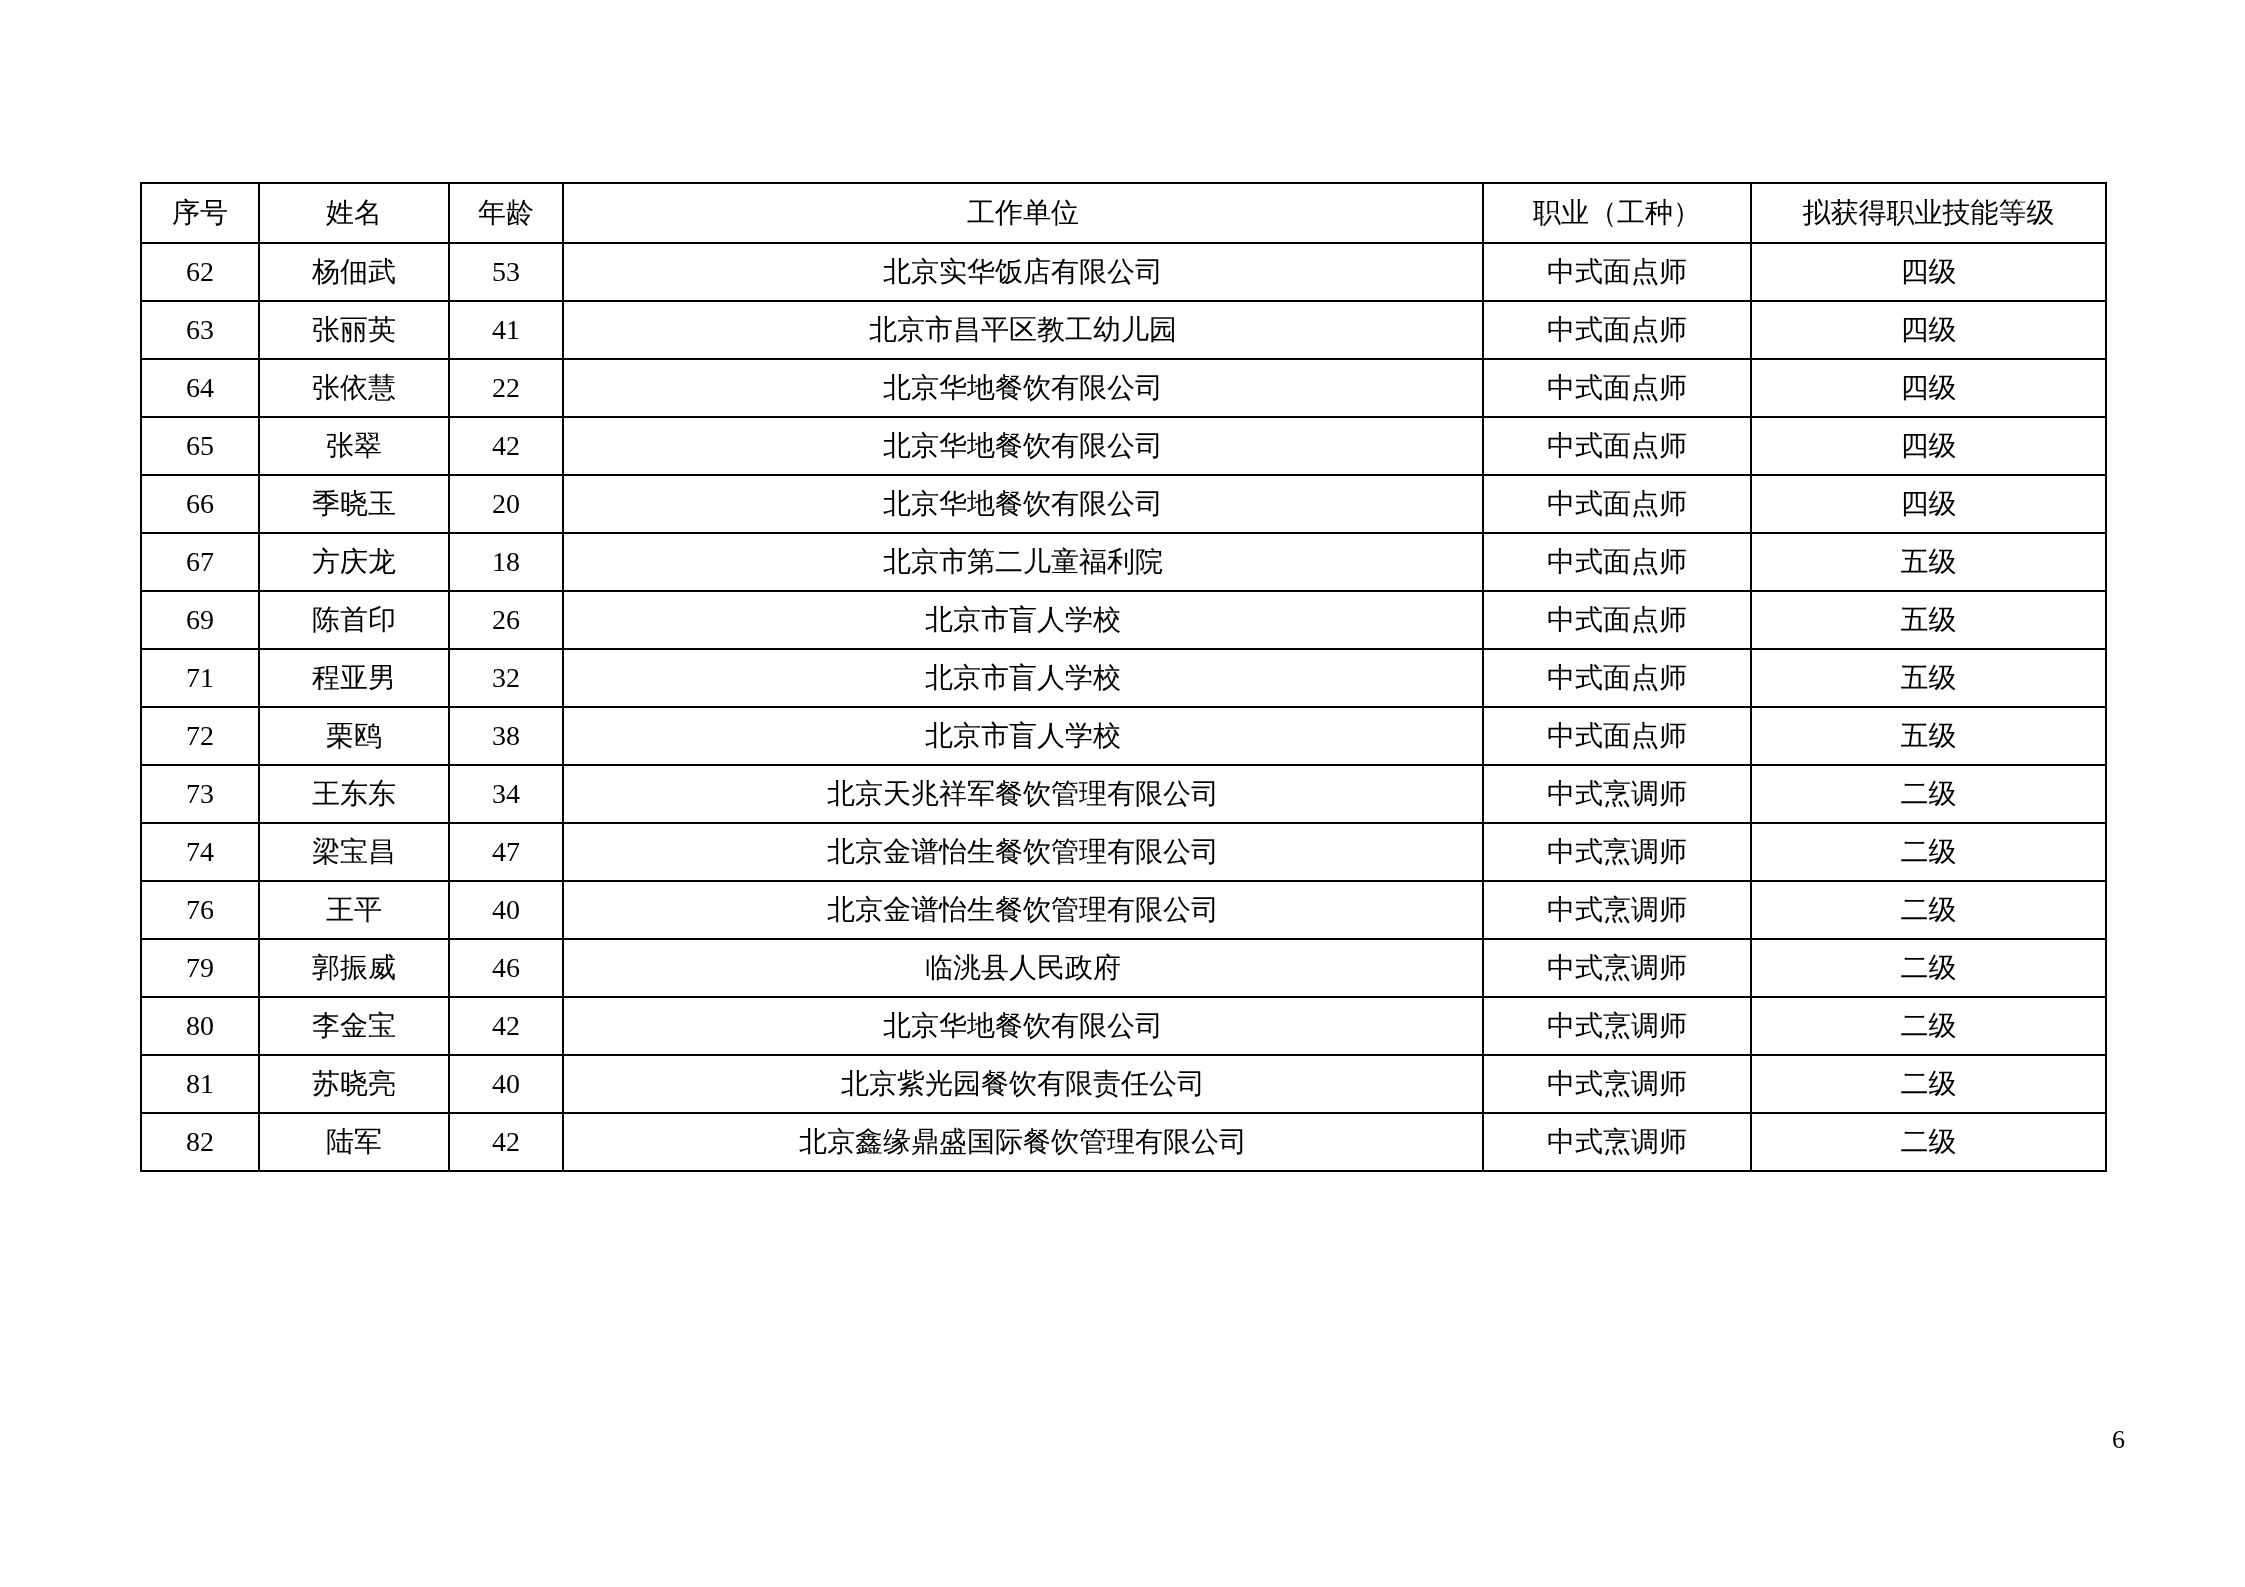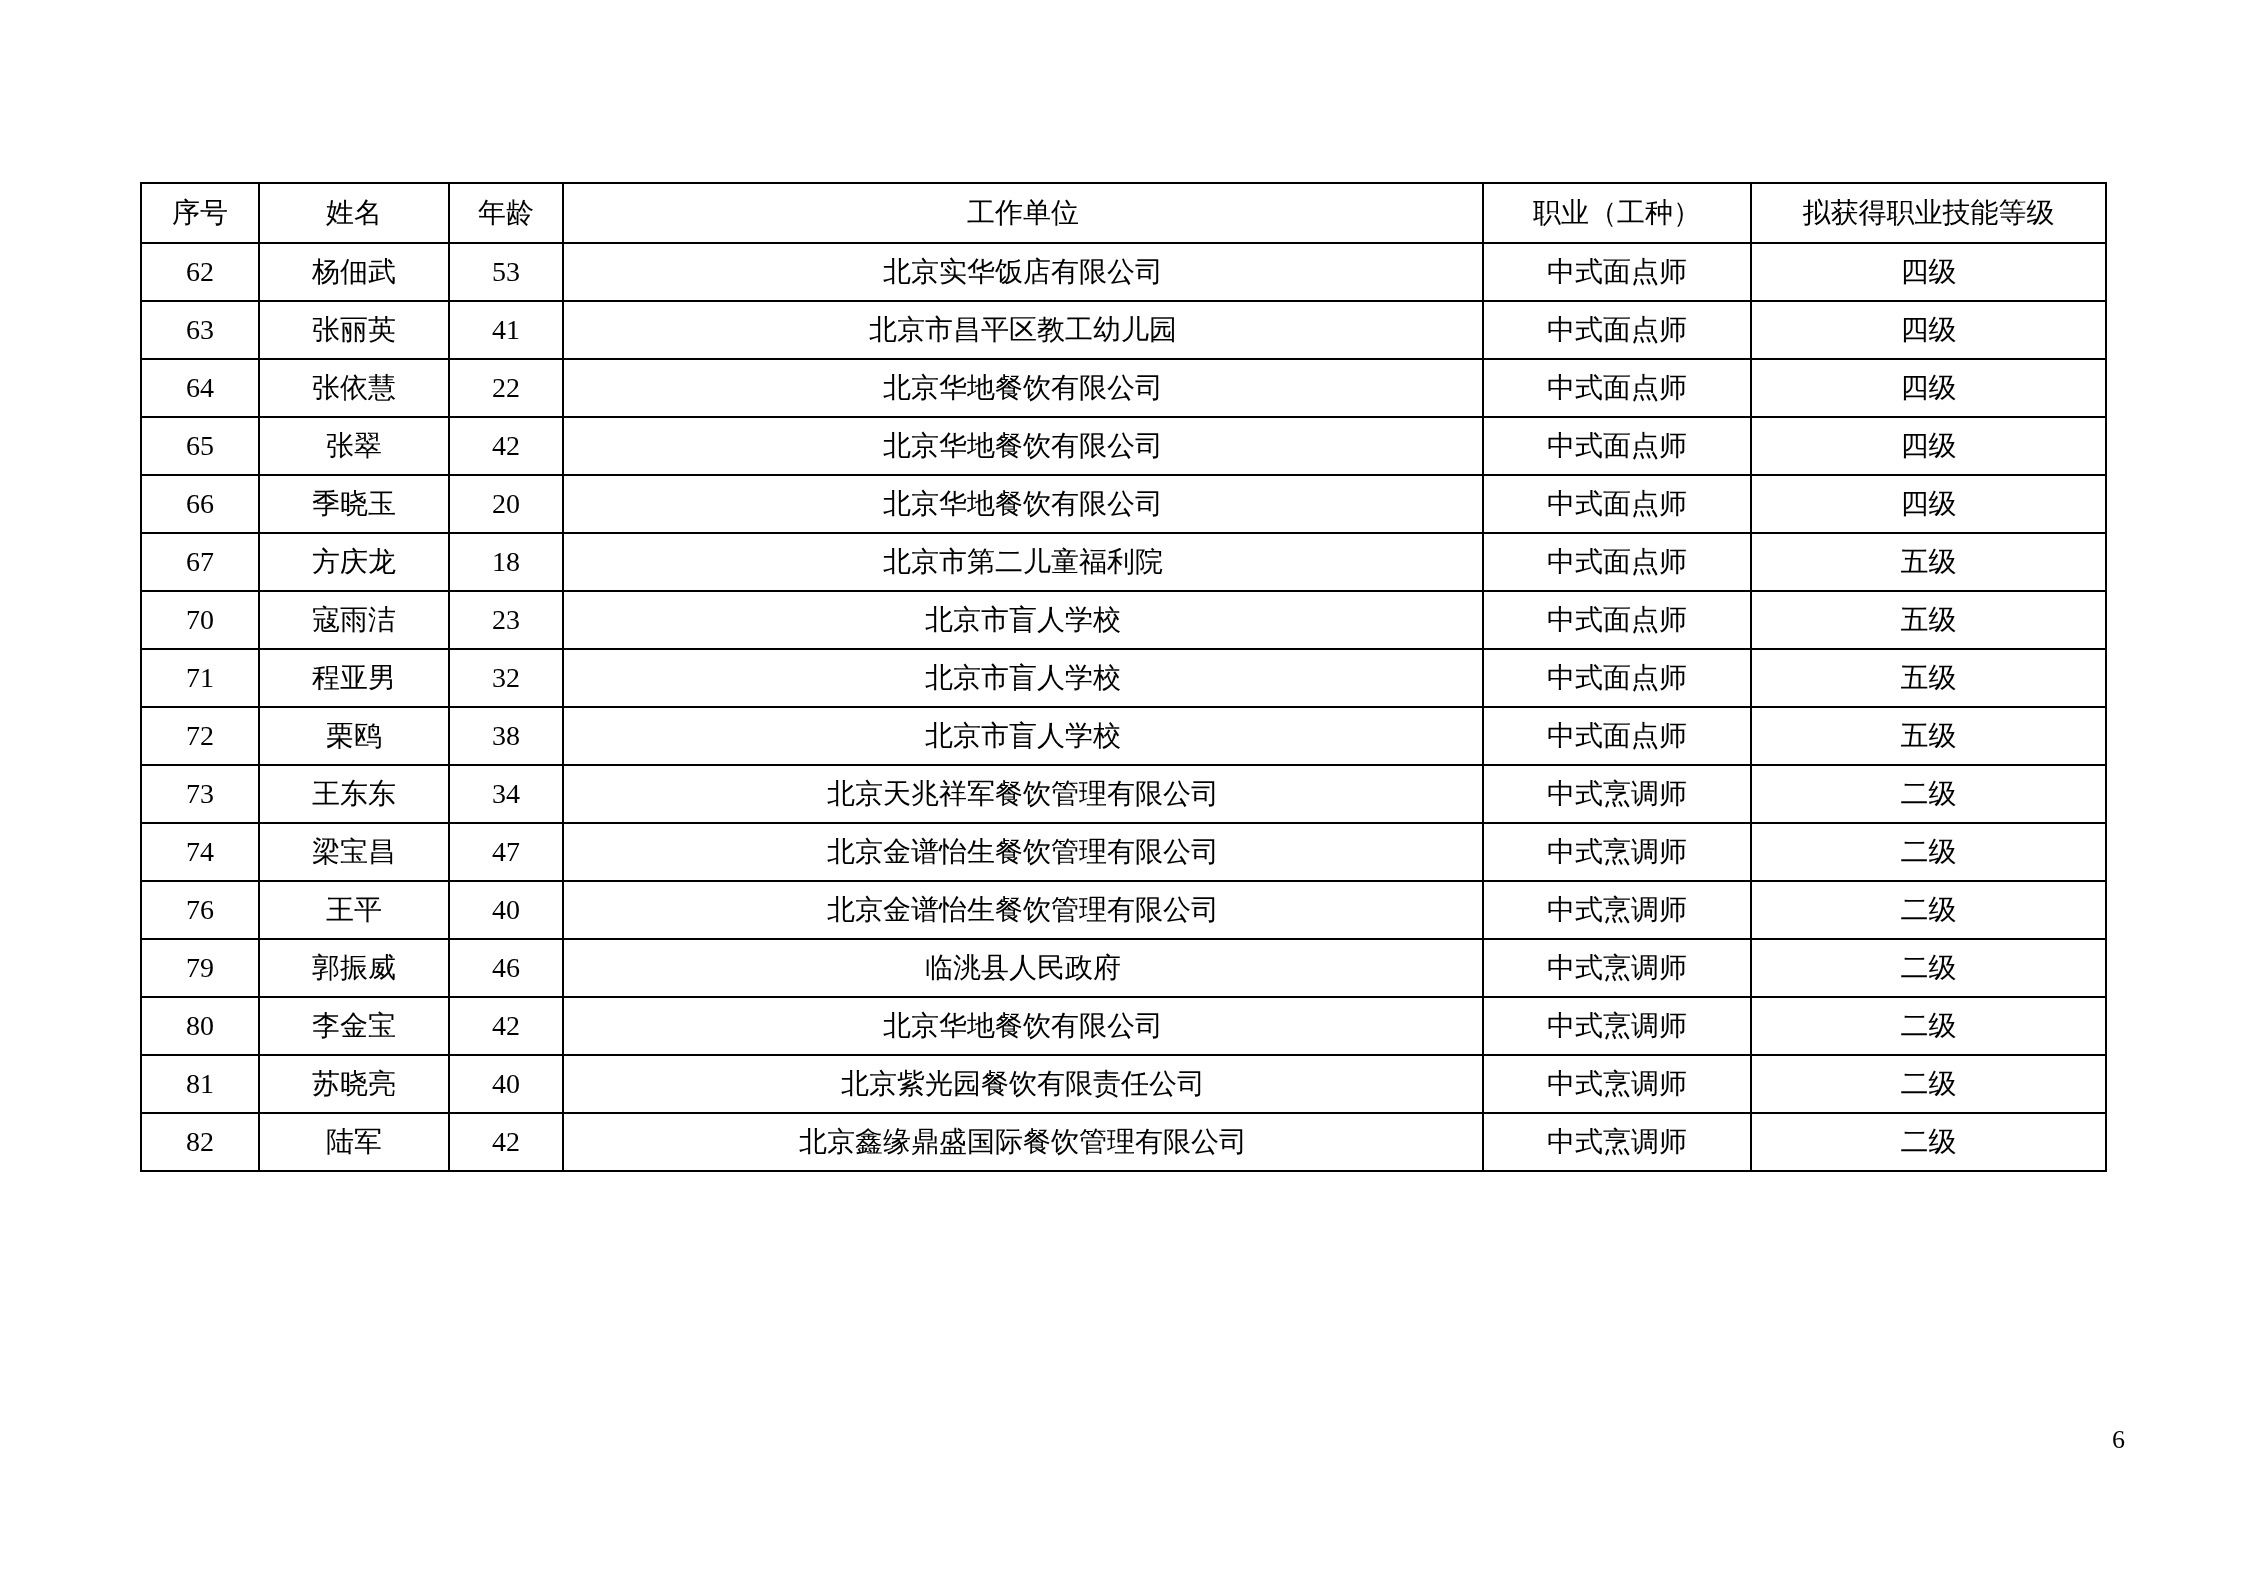--- a/index.html
+++ b/index.html
@@ -136,23 +136,23 @@
           </tr>
           <tr>
             <td>67</td>
             <td>方庆龙</td>
             <td>18</td>
             <td>北京市第二儿童福利院</td>
             <td>中式面点师</td>
             <td>五级</td>
           </tr>
           <tr>
-            <td>70</td>
-            <td>寇雨洁</td>
-            <td>23</td>
+            <td>69</td>
+            <td>陈首印</td>
+            <td>26</td>
             <td>北京市盲人学校</td>
             <td>中式面点师</td>
             <td>五级</td>
           </tr>
           <tr>
             <td>71</td>
             <td>程亚男</td>
             <td>32</td>
             <td>北京市盲人学校</td>
             <td>中式面点师</td>

